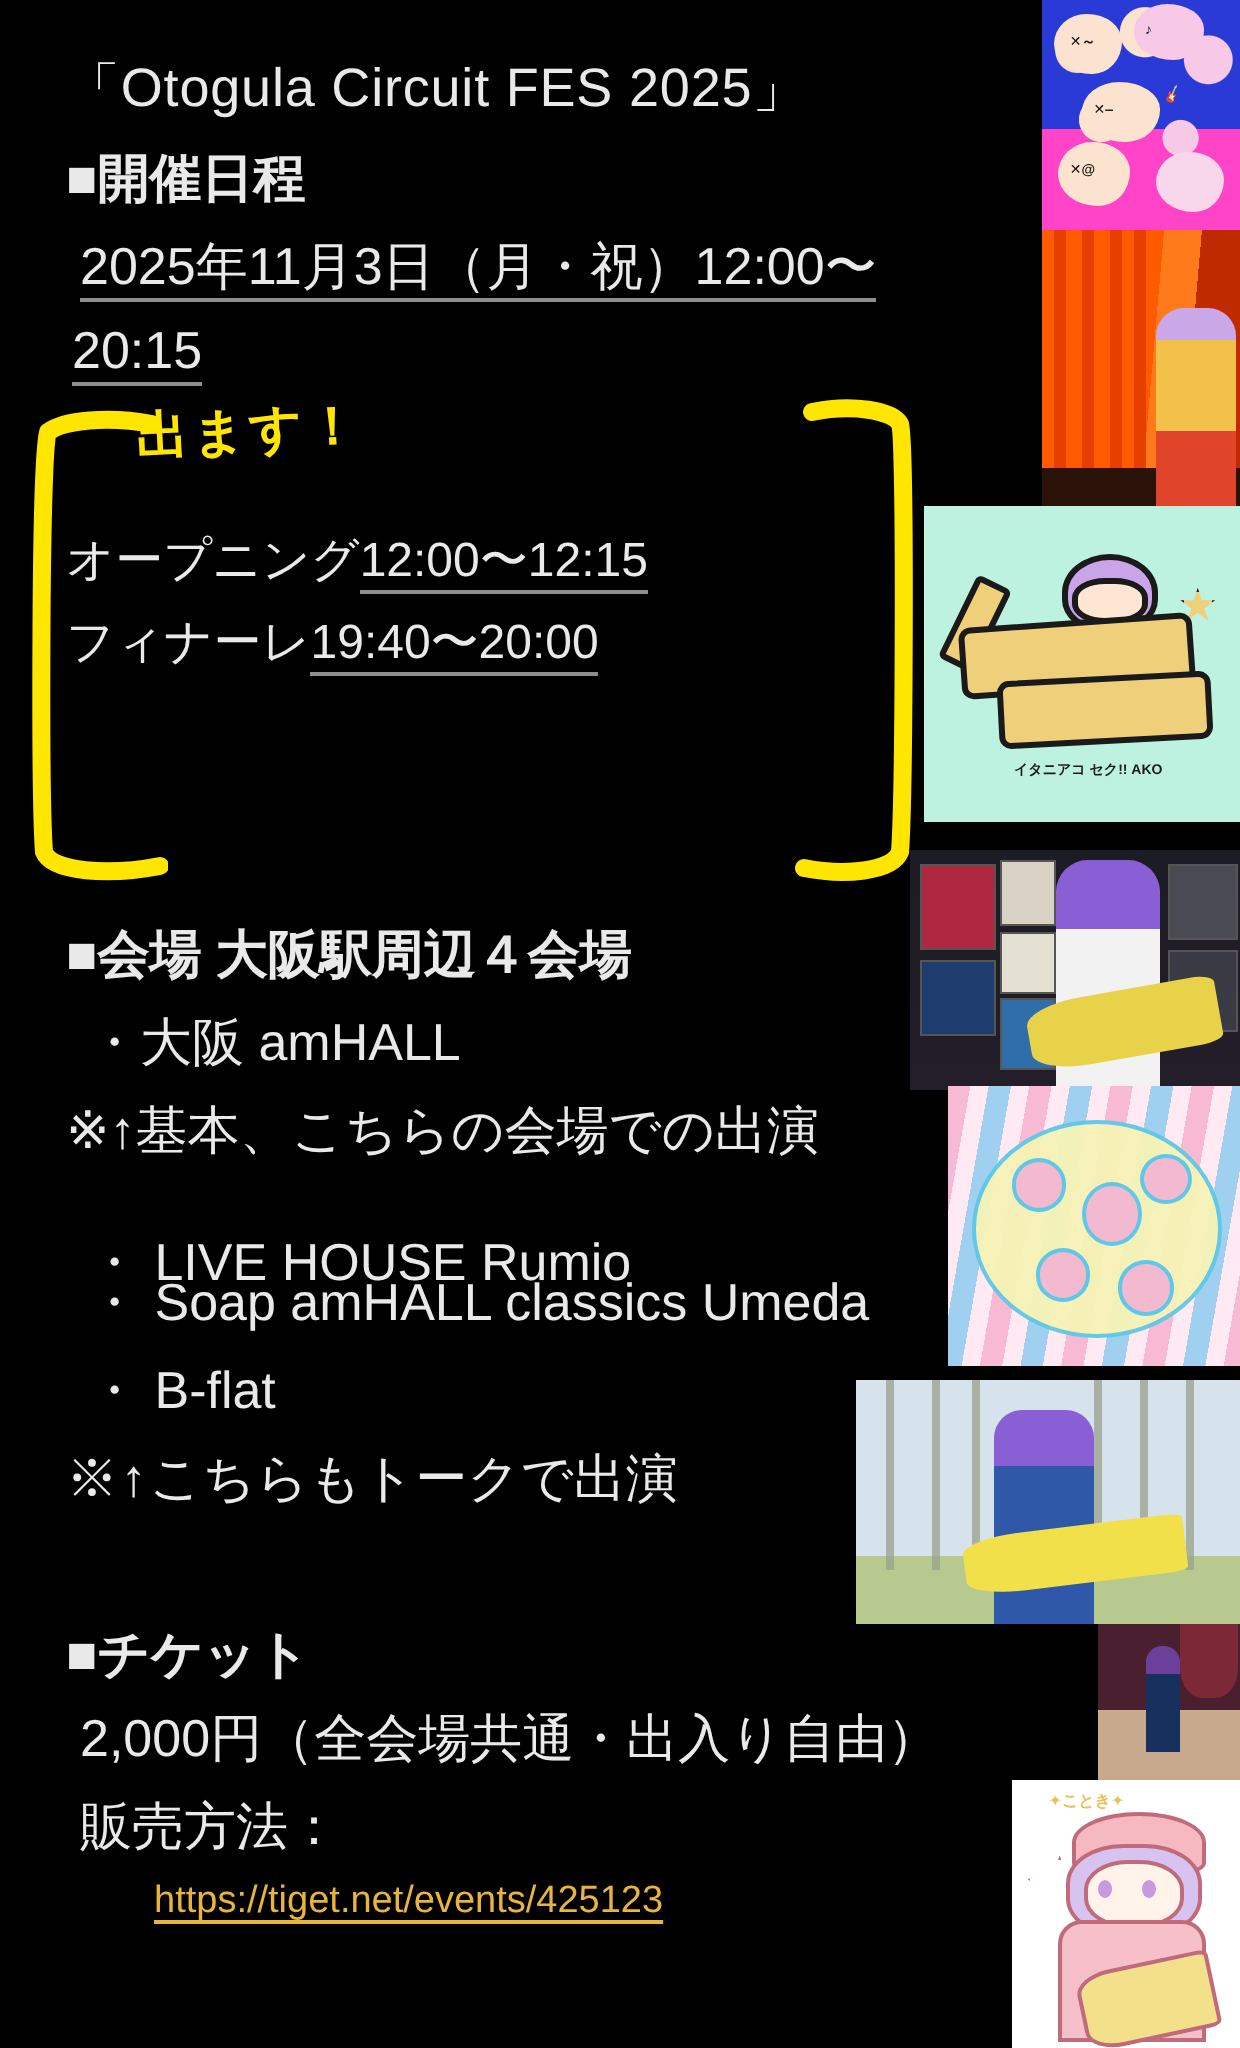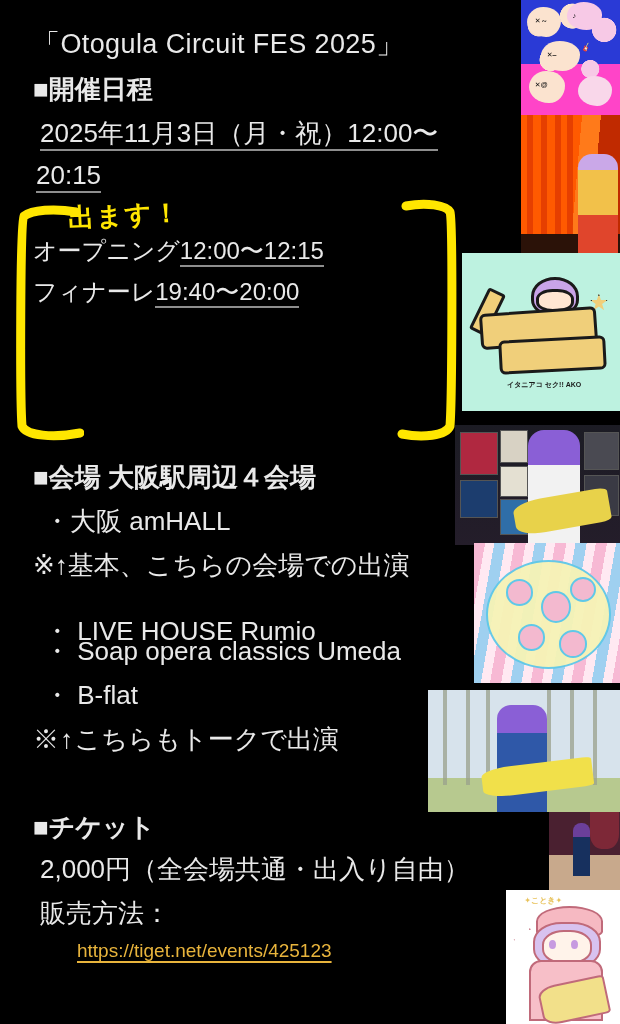--- a/index.html
+++ b/index.html
@@ -102,21 +102,21 @@
     clip-path:polygon(50% 0,61% 35%,98% 35%,68% 57%,79% 91%,50% 70%,21% 91%,32% 57%,2% 35%,39% 35%);}
   .ph-chibi .ttl{position:absolute;left:16%;top:4%;font-size:8px;color:#e8c25a;font-weight:700;}
 
   
   .txt{position:absolute;z-index:6;color:#e9e9e9;white-space:nowrap;text-align:center;}
   .t-title{left:33px;top:26px;font-size:27px;letter-spacing:.4px;}
   .t-sec1 {left:33px;top:72px;font-size:26px;font-weight:700;}
   .t-date1{left:40px;top:116px;font-size:26px;}
   .t-date2{left:36px;top:160px;font-size:26px;}
 
-  .sched{position:absolute;left:33px;top:230px;z-index:6;}
+  .sched{position:absolute;left:33px;top:260px;z-index:6;}
   .sched .row{font-size:24px;color:#e9e9e9;white-space:nowrap;height:41px;line-height:41px;}
 
   .t-sec2 {left:33px;top:460px;font-size:26px;font-weight:700;}
   .t-v1   {left:44px;top:504px;font-size:26px;}
   .t-note1{left:33px;top:548px;font-size:26px;}
   .t-v2   {left:44px;top:614px;font-size:26px;}
   .t-v3   {left:44px;top:634px;font-size:26px;}
   .t-v4   {left:44px;top:678px;font-size:26px;}
   .t-note2{left:33px;top:722px;font-size:26px;font-family:Liberation Mono, monospace;}
 
@@ -250,21 +250,21 @@
     </div>
     <div class="row">
       <span>フィナーレ</span><span class="ul">19:40〜20:00</span>
     </div>
   </div>
 
   <div class="txt t-sec2">■会場 大阪駅周辺４会場</div>
   <div class="txt t-v1">・大阪 amHALL</div>
   <div class="txt t-note1">※↑基本、こちらの会場での出演</div>
   <div class="txt t-v2">・ LIVE HOUSE Rumio</div>
-  <div class="txt t-v3">・ Soap opera classics Umeda</div>
+  <div class="txt t-v3">・ Soap amHALL classics Umeda</div>
   <div class="txt t-v4">・ B-flat</div>
   <div class="txt t-note2">※↑こちらもトークで出演</div>
 
   <div class="txt t-sec3">■チケット</div>
   <div class="txt t-price">2,000円（全会場共通・出入り自由）</div>
   <div class="txt t-sale">販売方法：</div>
   <a href="#" class="txt t-url">https://tiget.net/events/425123</a>
 
 </div>
 

